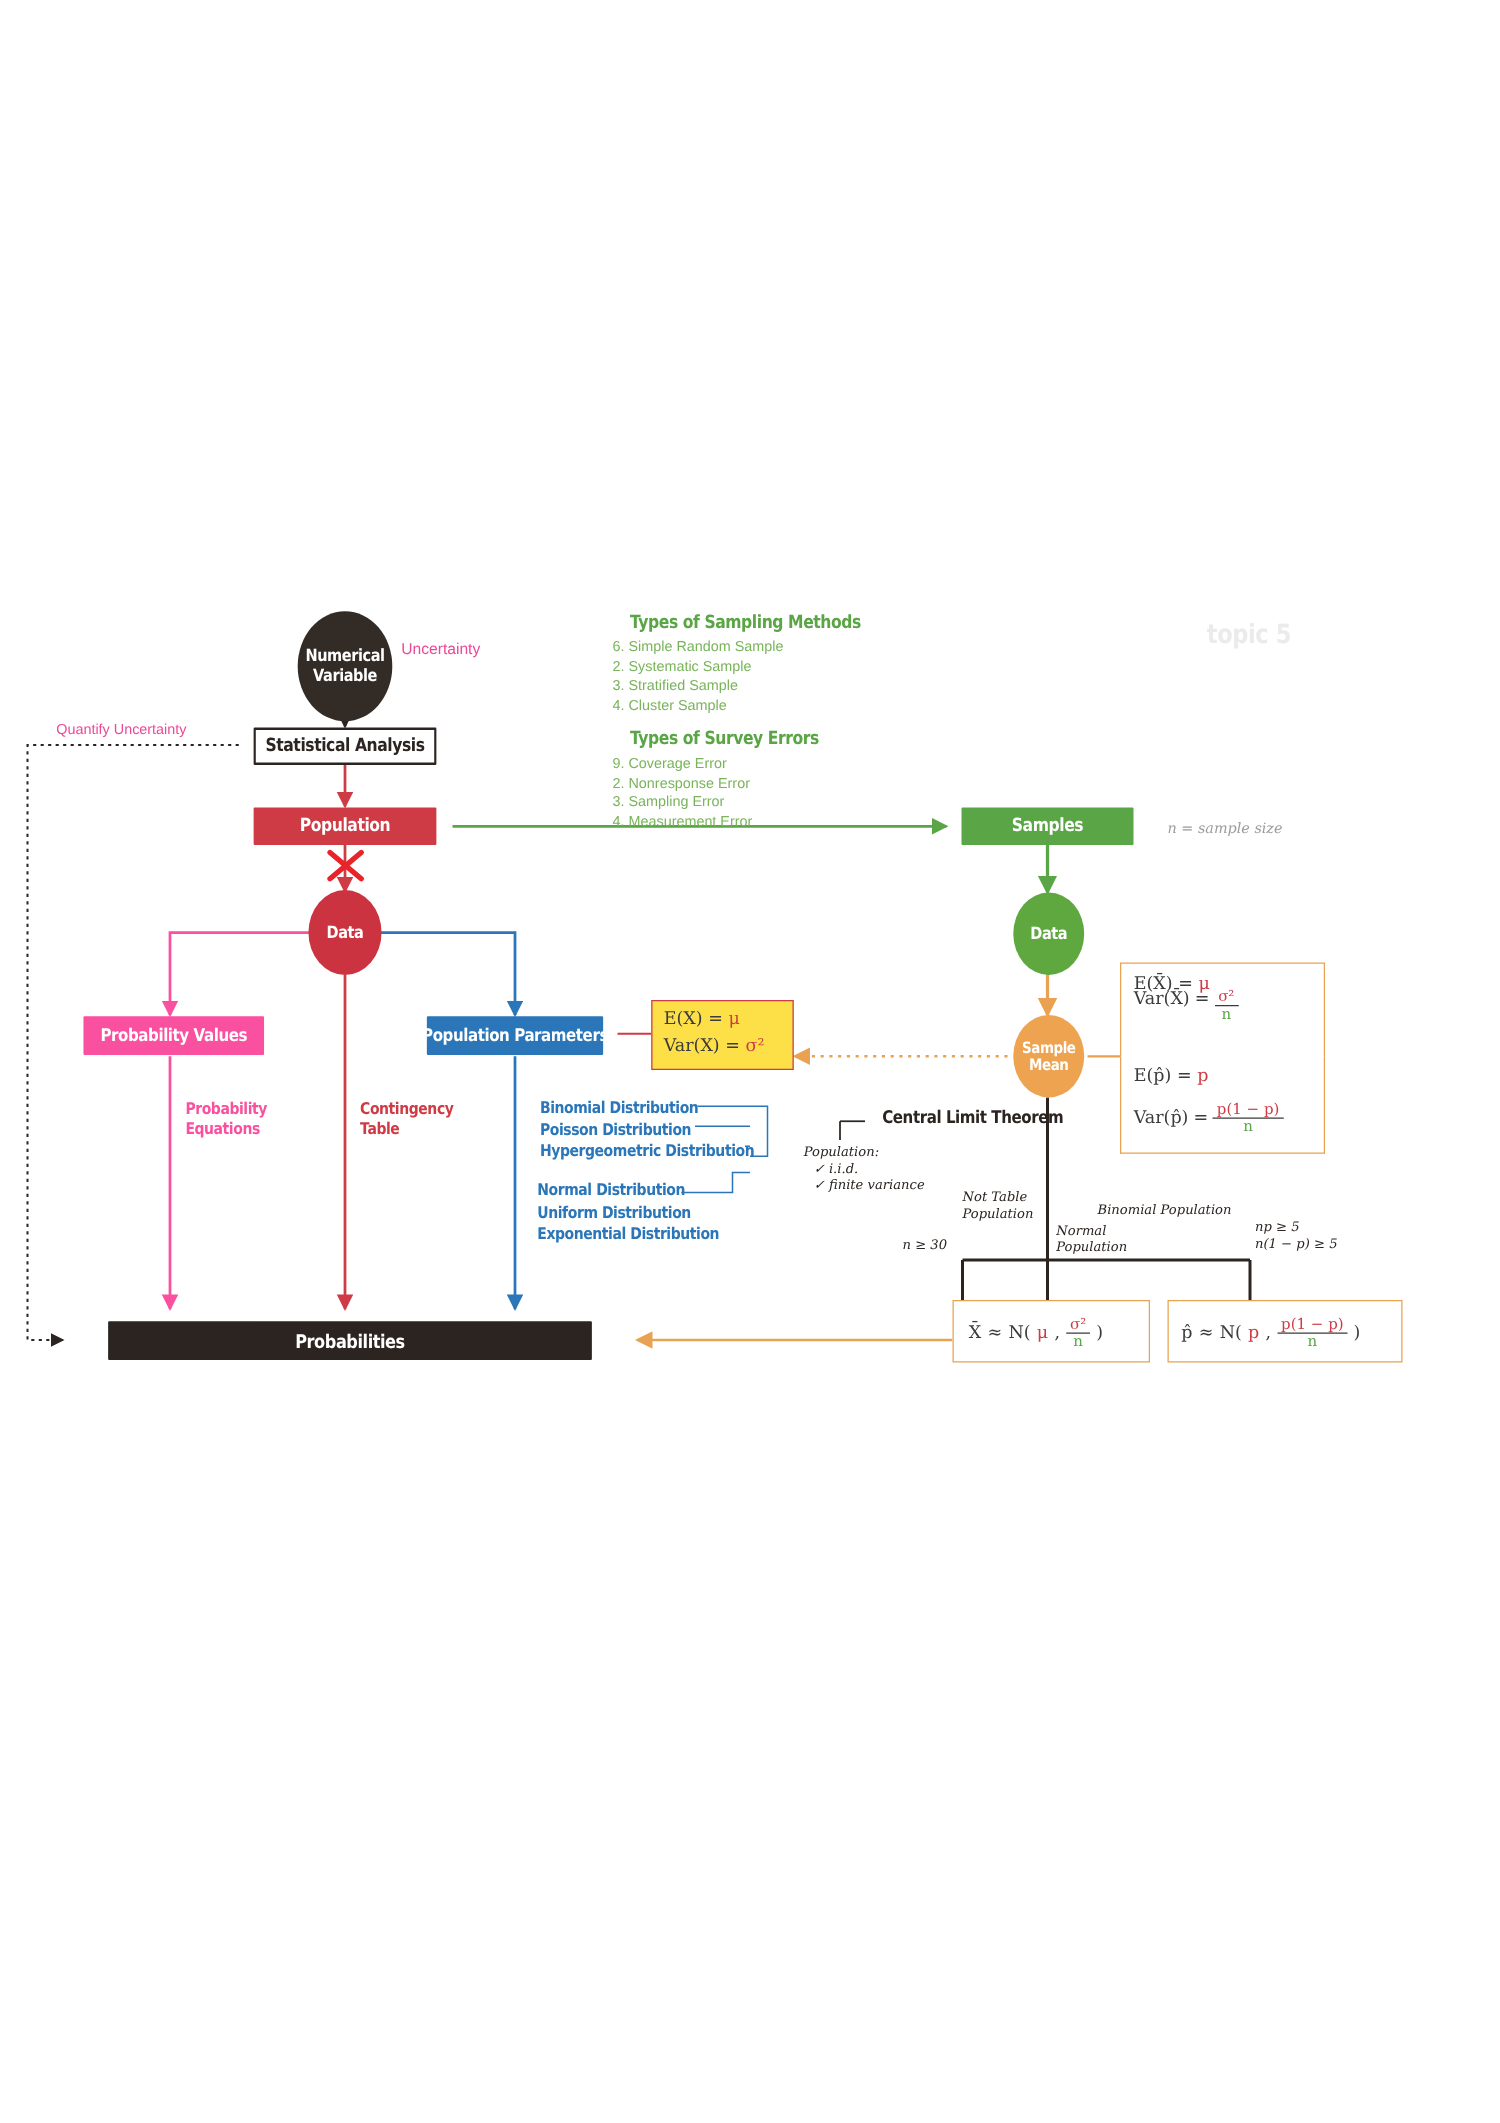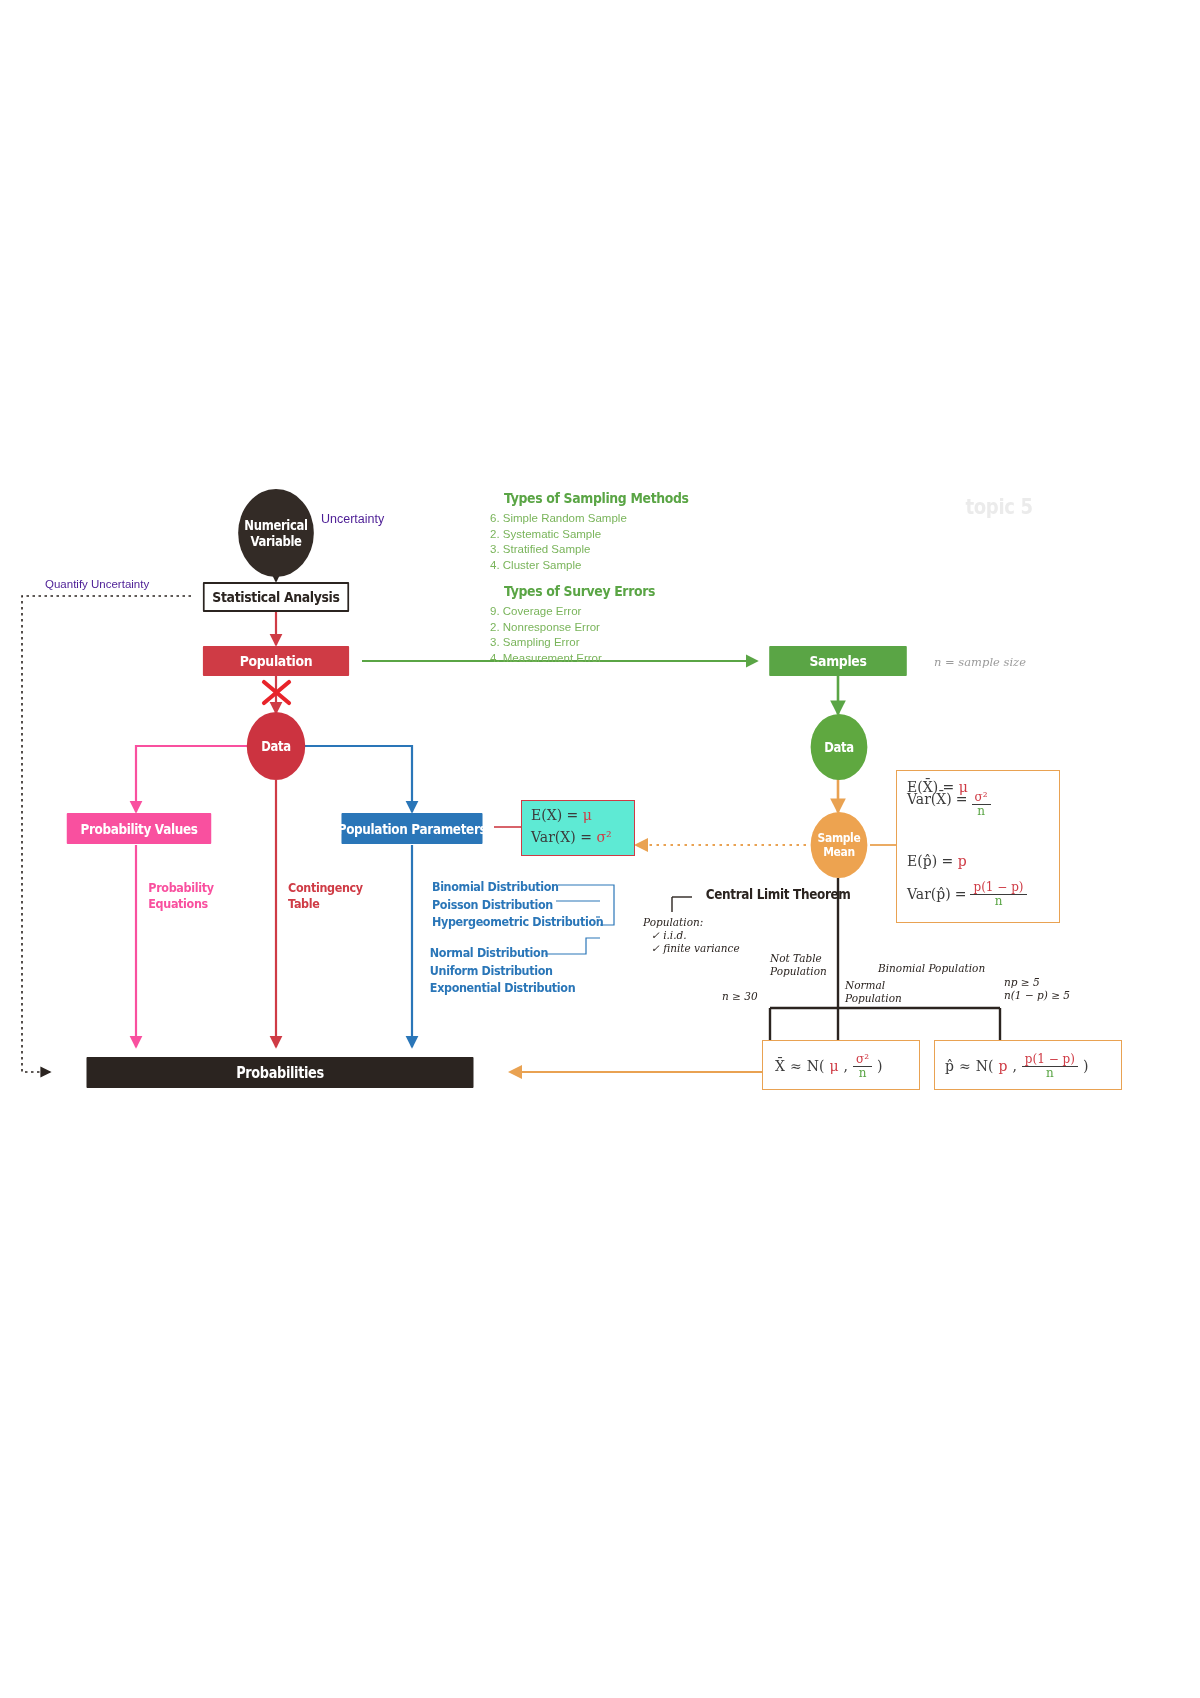--- a/index.html
+++ b/index.html
@@ -22,37 +22,37 @@
   .c-green{background:#5aa545;color:#fff;}
   .c-greenc{background:#5fa840;color:#fff;}
   .c-pink{background:#f9509f;color:#fff;}
   .c-blue{background:#2a76b8;color:#fff;}
   .c-orange{background:#eda350;color:#fff;}
   .c-black{background:#2b2420;color:#fff;}
 
   .boxwhite{background:#fff;border:2.5px solid #2b2420;}
 
   
-  .lbl-grey{color:#4c1d95;font-size:12.5px;font-family:"Liberation Sans",sans-serif;}
+  .lbl-grey{color:#ec4899;font-size:12.5px;font-family:"Liberation Sans",sans-serif;}
   .lbl-green-h{color:#5aa545;font-size:14.5px;}
   .lbl-green-i{color:#79b45a;font-size:11.5px;font-family:"Liberation Sans",sans-serif;line-height:15.5px;}
   .lbl-pink{color:#f9509f;font-size:13px;line-height:16px;}
   .lbl-red{color:#cf3b45;font-size:13px;line-height:16px;}
   .lbl-blue{color:#2a76b8;font-size:13px;line-height:17.5px;}
   .math{font-family:"DejaVu Serif",serif;color:#3b3b3b;font-size:14px;}
   .mathi{font-family:"DejaVu Serif",serif;font-style:italic;color:#3b3b3b;}
   .hand{font-family:"DejaVu Serif",serif;font-style:italic;color:#2b2420;font-size:10.5px;line-height:13px;}
   .watermark{color:#ebebeb;font-size:21px;}
 
   .frac{display:inline-block;text-align:center;vertical-align:middle;line-height:1.05;}
   .frac .num{display:block;border-bottom:1.2px solid #3b3b3b;padding:0 3px;}
   .frac .den{display:block;padding:0 3px;}
 
   .boxorange{border:1.8px solid #e9a252;background:#fff;}
-  .boxred{border:1.6px solid #cf3b45;background:#5eead4;}
+  .boxred{border:1.6px solid #cf3b45;background:#fde047;}
 
   svg.ovl{position:absolute;left:0;top:0;width:1200px;height:1698px;pointer-events:none;}
 </style>
 </head>
 <body>
 
 <div id="page">
 
   <svg class="ovl" viewBox="0 0 1200 1698">
     <defs>

